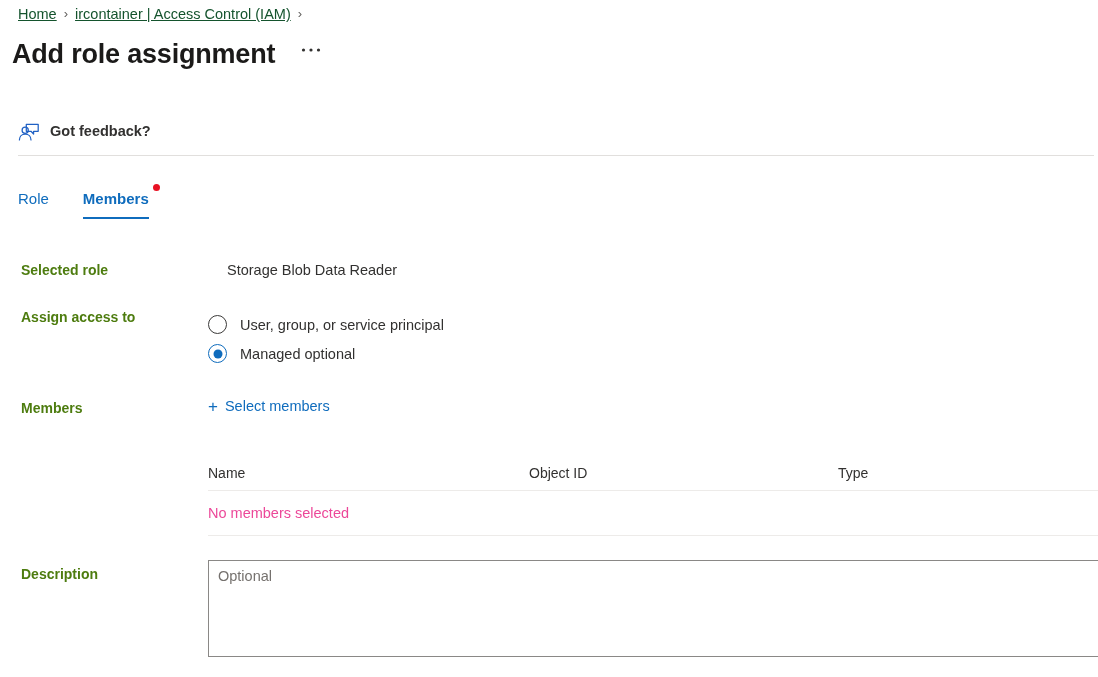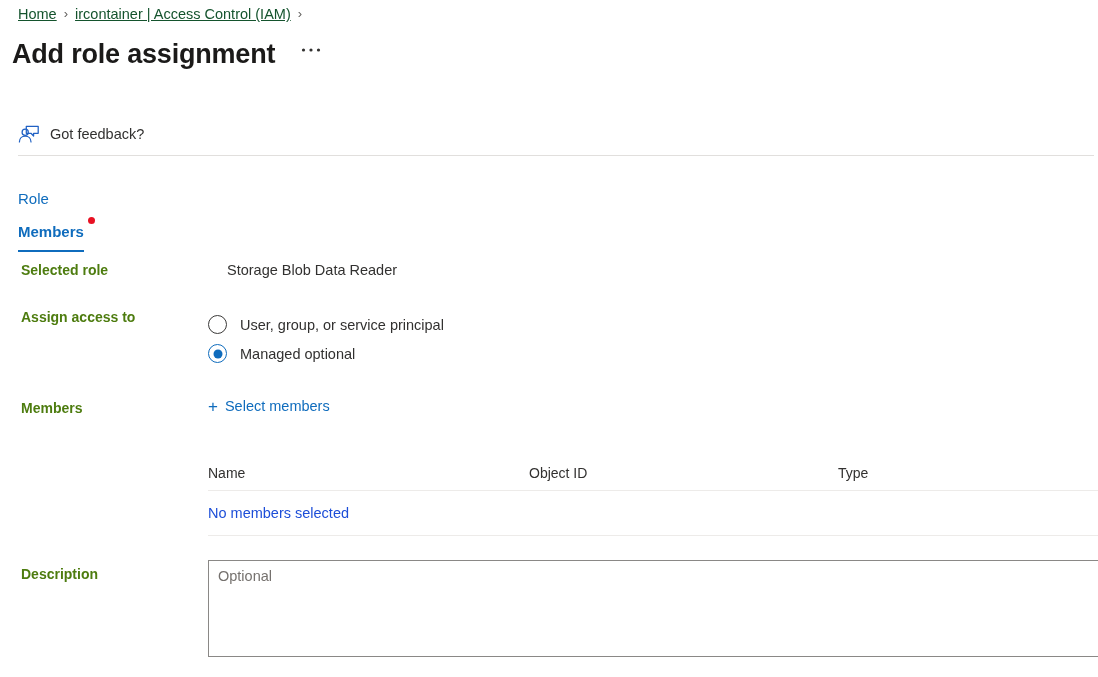--- a/index.html
+++ b/index.html
@@ -68,23 +68,24 @@
     padding-bottom: 8px;
     box-sizing: border-box;
   }
 
   
   .feedback-row {
     position: absolute;
     left: 18px;
     top: 118px;
     display: flex;
-    align-items: flex-end;
+    align-items: center;
     cursor: pointer;
     height: 26px;
+    font-weight: bold;
   }
   .feedback-icon {
     width: 22px;
     height: 22px;
     display: block;
     margin-right: 10px;
   }
   .feedback-label {
     font-size: 14.5px;
     color: #323130;
@@ -100,21 +101,20 @@
   }
 
   
   .tabs {
     position: absolute;
     left: 18px;
     top: 186px;
     display: flex;
     align-items: flex-start;
     height: 38px;
-    flex-direction: column;
   }
   .tab {
     position: relative;
     font-size: 15px;
     color: #0f6cbd;
     padding: 2px 0 10px 0;
     margin-right: 34px;
     cursor: pointer;
     white-space: nowrap;
     line-height: 21px;
@@ -251,21 +251,21 @@
   .mt-th {
     font-size: 14px;
     color: #323130;
     font-weight: 400;
   }
   .col-name   { width: 321px; }
   .col-objid  { width: 309px; }
   .col-type   { width: 260px; }
   .mt-td {
     font-size: 14.5px;
-    color: #1d4ed8;
+    color: #ec4899;
   }
 
   
   .desc-box {
     position: absolute;
     left: 208px;
     top: 560px;
     width: 900px;
     height: 97px;
     box-sizing: border-box;

